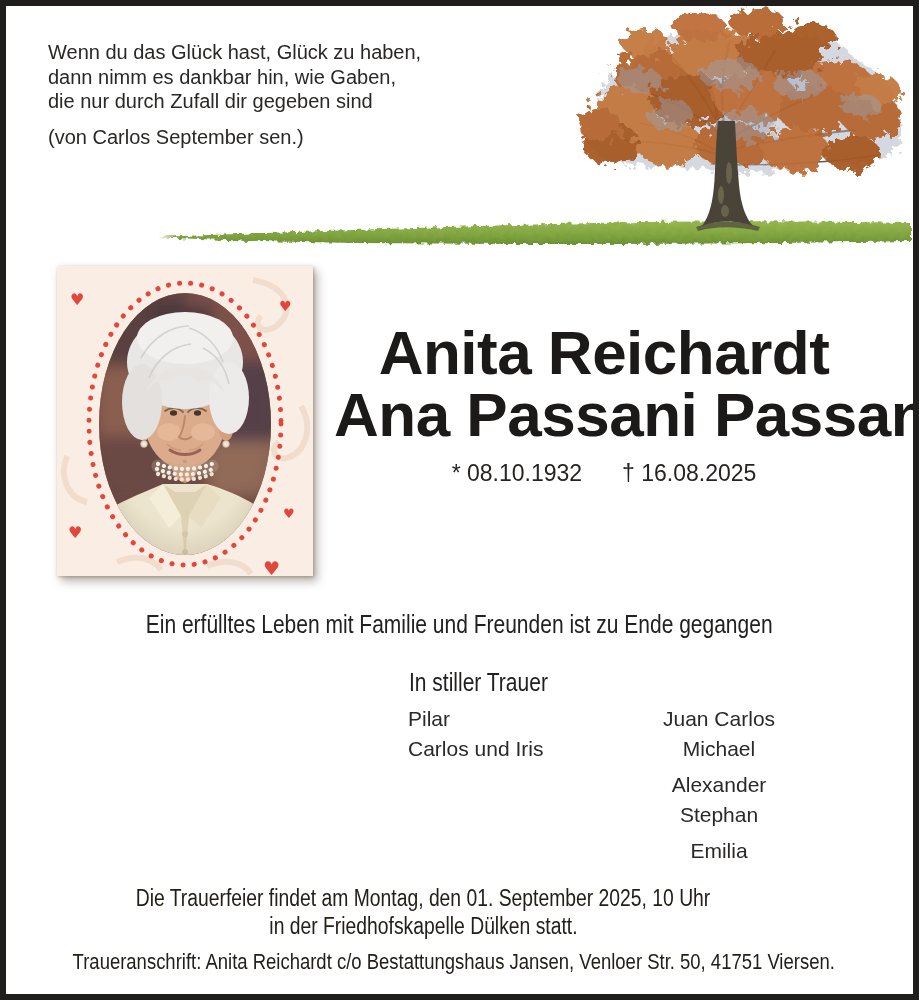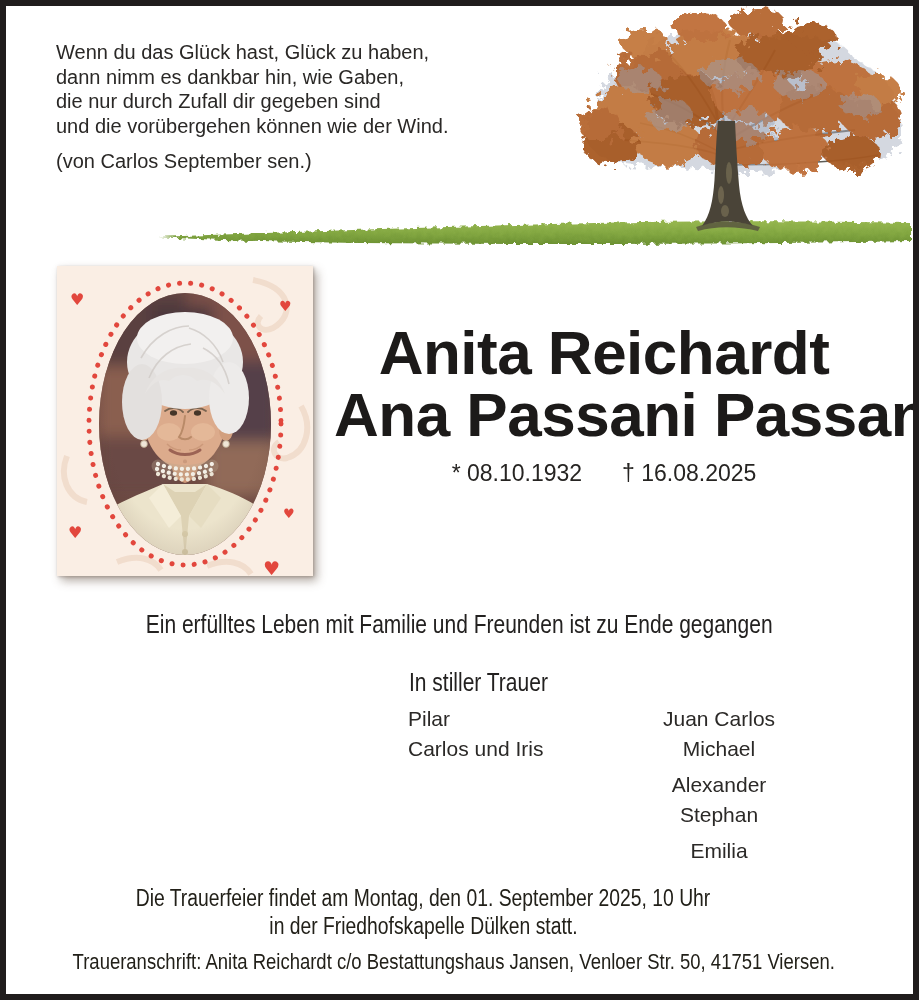--- a/index.html
+++ b/index.html
@@ -2,21 +2,21 @@
 <html><head>
 <meta charset="utf-8">
 <style>
   html,body{margin:0;padding:0;width:919px;height:1000px;overflow:hidden;background:#201d1d;}
   .sheet{position:absolute;left:0;top:0;width:919px;height:1000px;background:#ffffff;
          font-family:"Liberation Sans","DejaVu Sans",sans-serif;color:#2e2c2a;}
   .frame-border{position:absolute;left:0;top:0;right:0;bottom:0;border:6px solid #201d1d;
                 pointer-events:none;z-index:60;}
 
   
-  .poem{position:absolute;left:56px;top:40px;font-size:20px;line-height:24.5px;color:#2a2826;}
+  .poem{position:absolute;left:48px;top:40px;font-size:20px;line-height:24.5px;color:#2a2826;}
   .poem-attribution{margin-top:11px;}
 
   
   .tree-svg{position:absolute;left:0;top:5px;width:913px;height:242px;}
 
   
   .photo-card{position:absolute;left:57px;top:266px;width:256px;height:310px;background:#faeee4;
               box-shadow:4px 5px 9px rgba(95,75,60,0.45),1px 1px 3px rgba(95,75,60,0.35);}
   .photo-card svg{position:absolute;left:0;top:0;}
   .heart{position:absolute;font-family:"DejaVu Sans",sans-serif;font-size:16px;line-height:16px;
@@ -55,21 +55,20 @@
 </style>
 </head>
 <body>
 
 <div class="sheet">
 
   <div class="poem">
     <div class="poem-line">Wenn du das Glück hast, Glück zu haben,</div>
     <div class="poem-line">dann nimm es dankbar hin, wie Gaben,</div>
     <div class="poem-line">die nur durch Zufall dir gegeben sind</div>
-    <div class="poem-line">und die vorübergehen können wie der Wind.</div>
     <div class="poem-attribution">(von Carlos September sen.)</div>
   </div>
 
   <svg class="tree-svg" viewBox="0 0 913 242" aria-hidden="true">
     <defs>
       <filter id="rough" x="-25%" y="-25%" width="150%" height="150%">
         <feTurbulence type="fractalNoise" baseFrequency="0.11" numOctaves="3" result="n"></feTurbulence>
         <feDisplacementMap in="SourceGraphic" in2="n" scale="22"></feDisplacementMap>
       </filter>
       <filter id="roughSmall" x="-15%" y="-15%" width="130%" height="130%">

